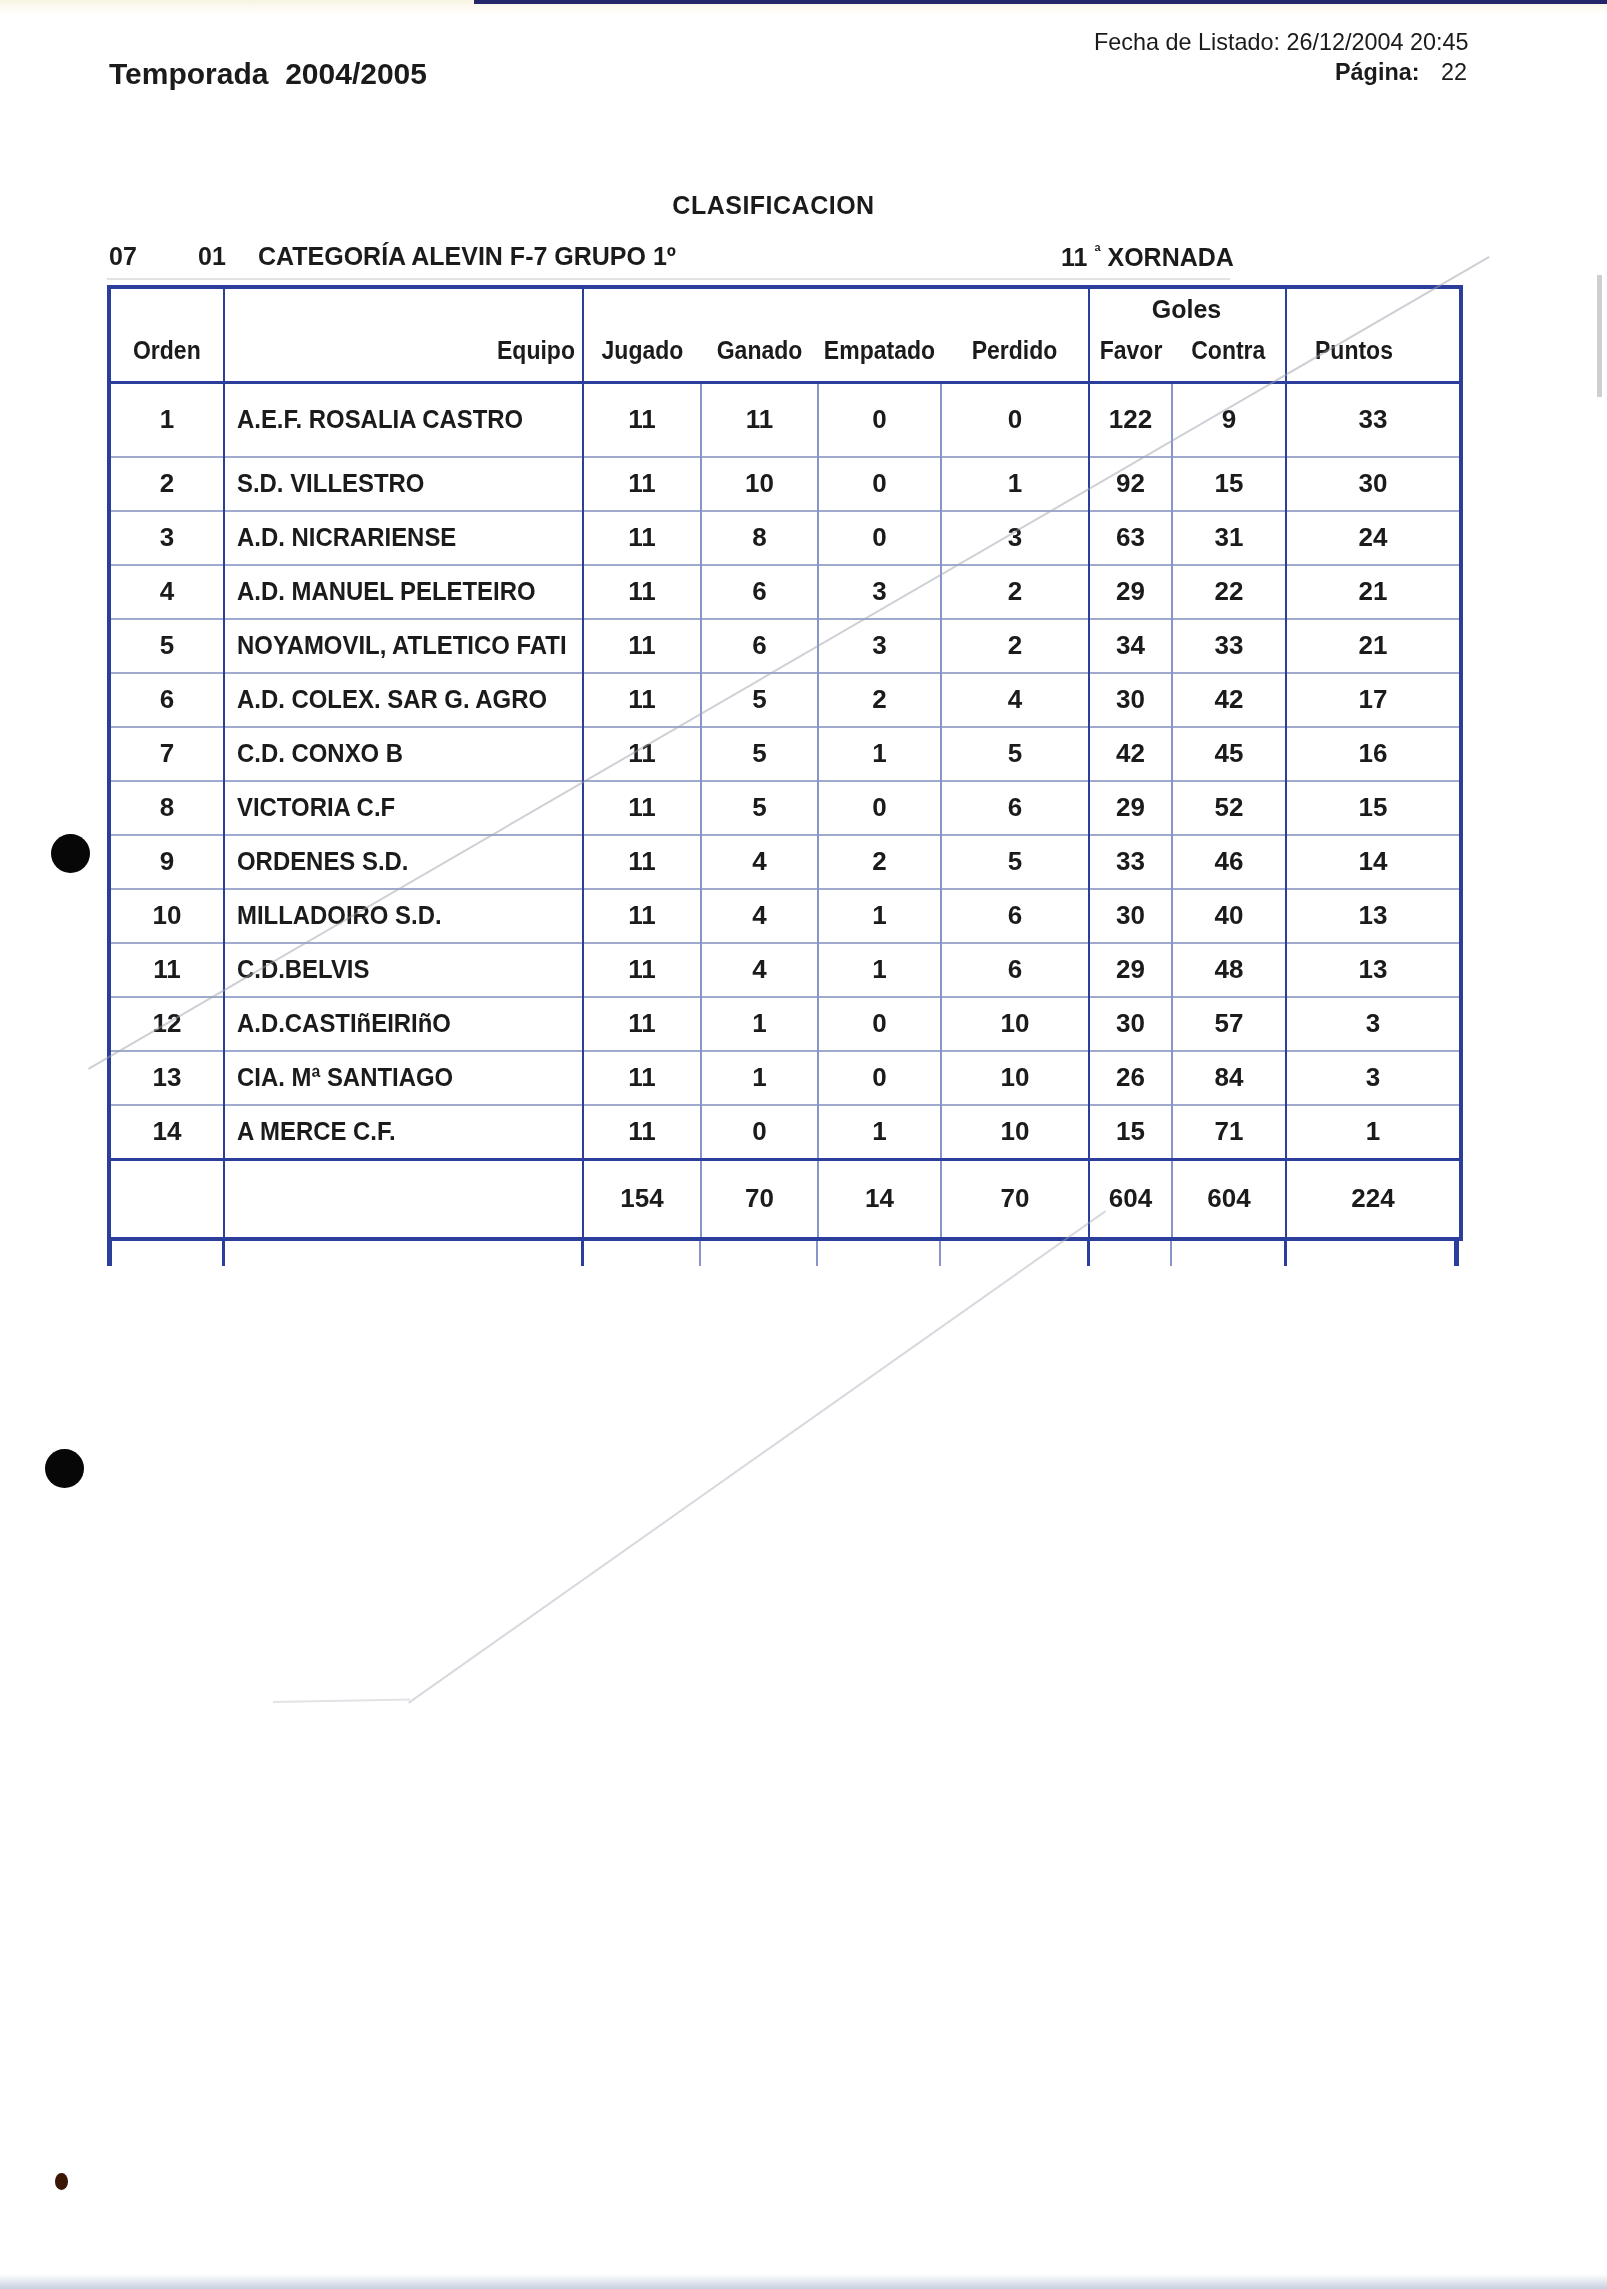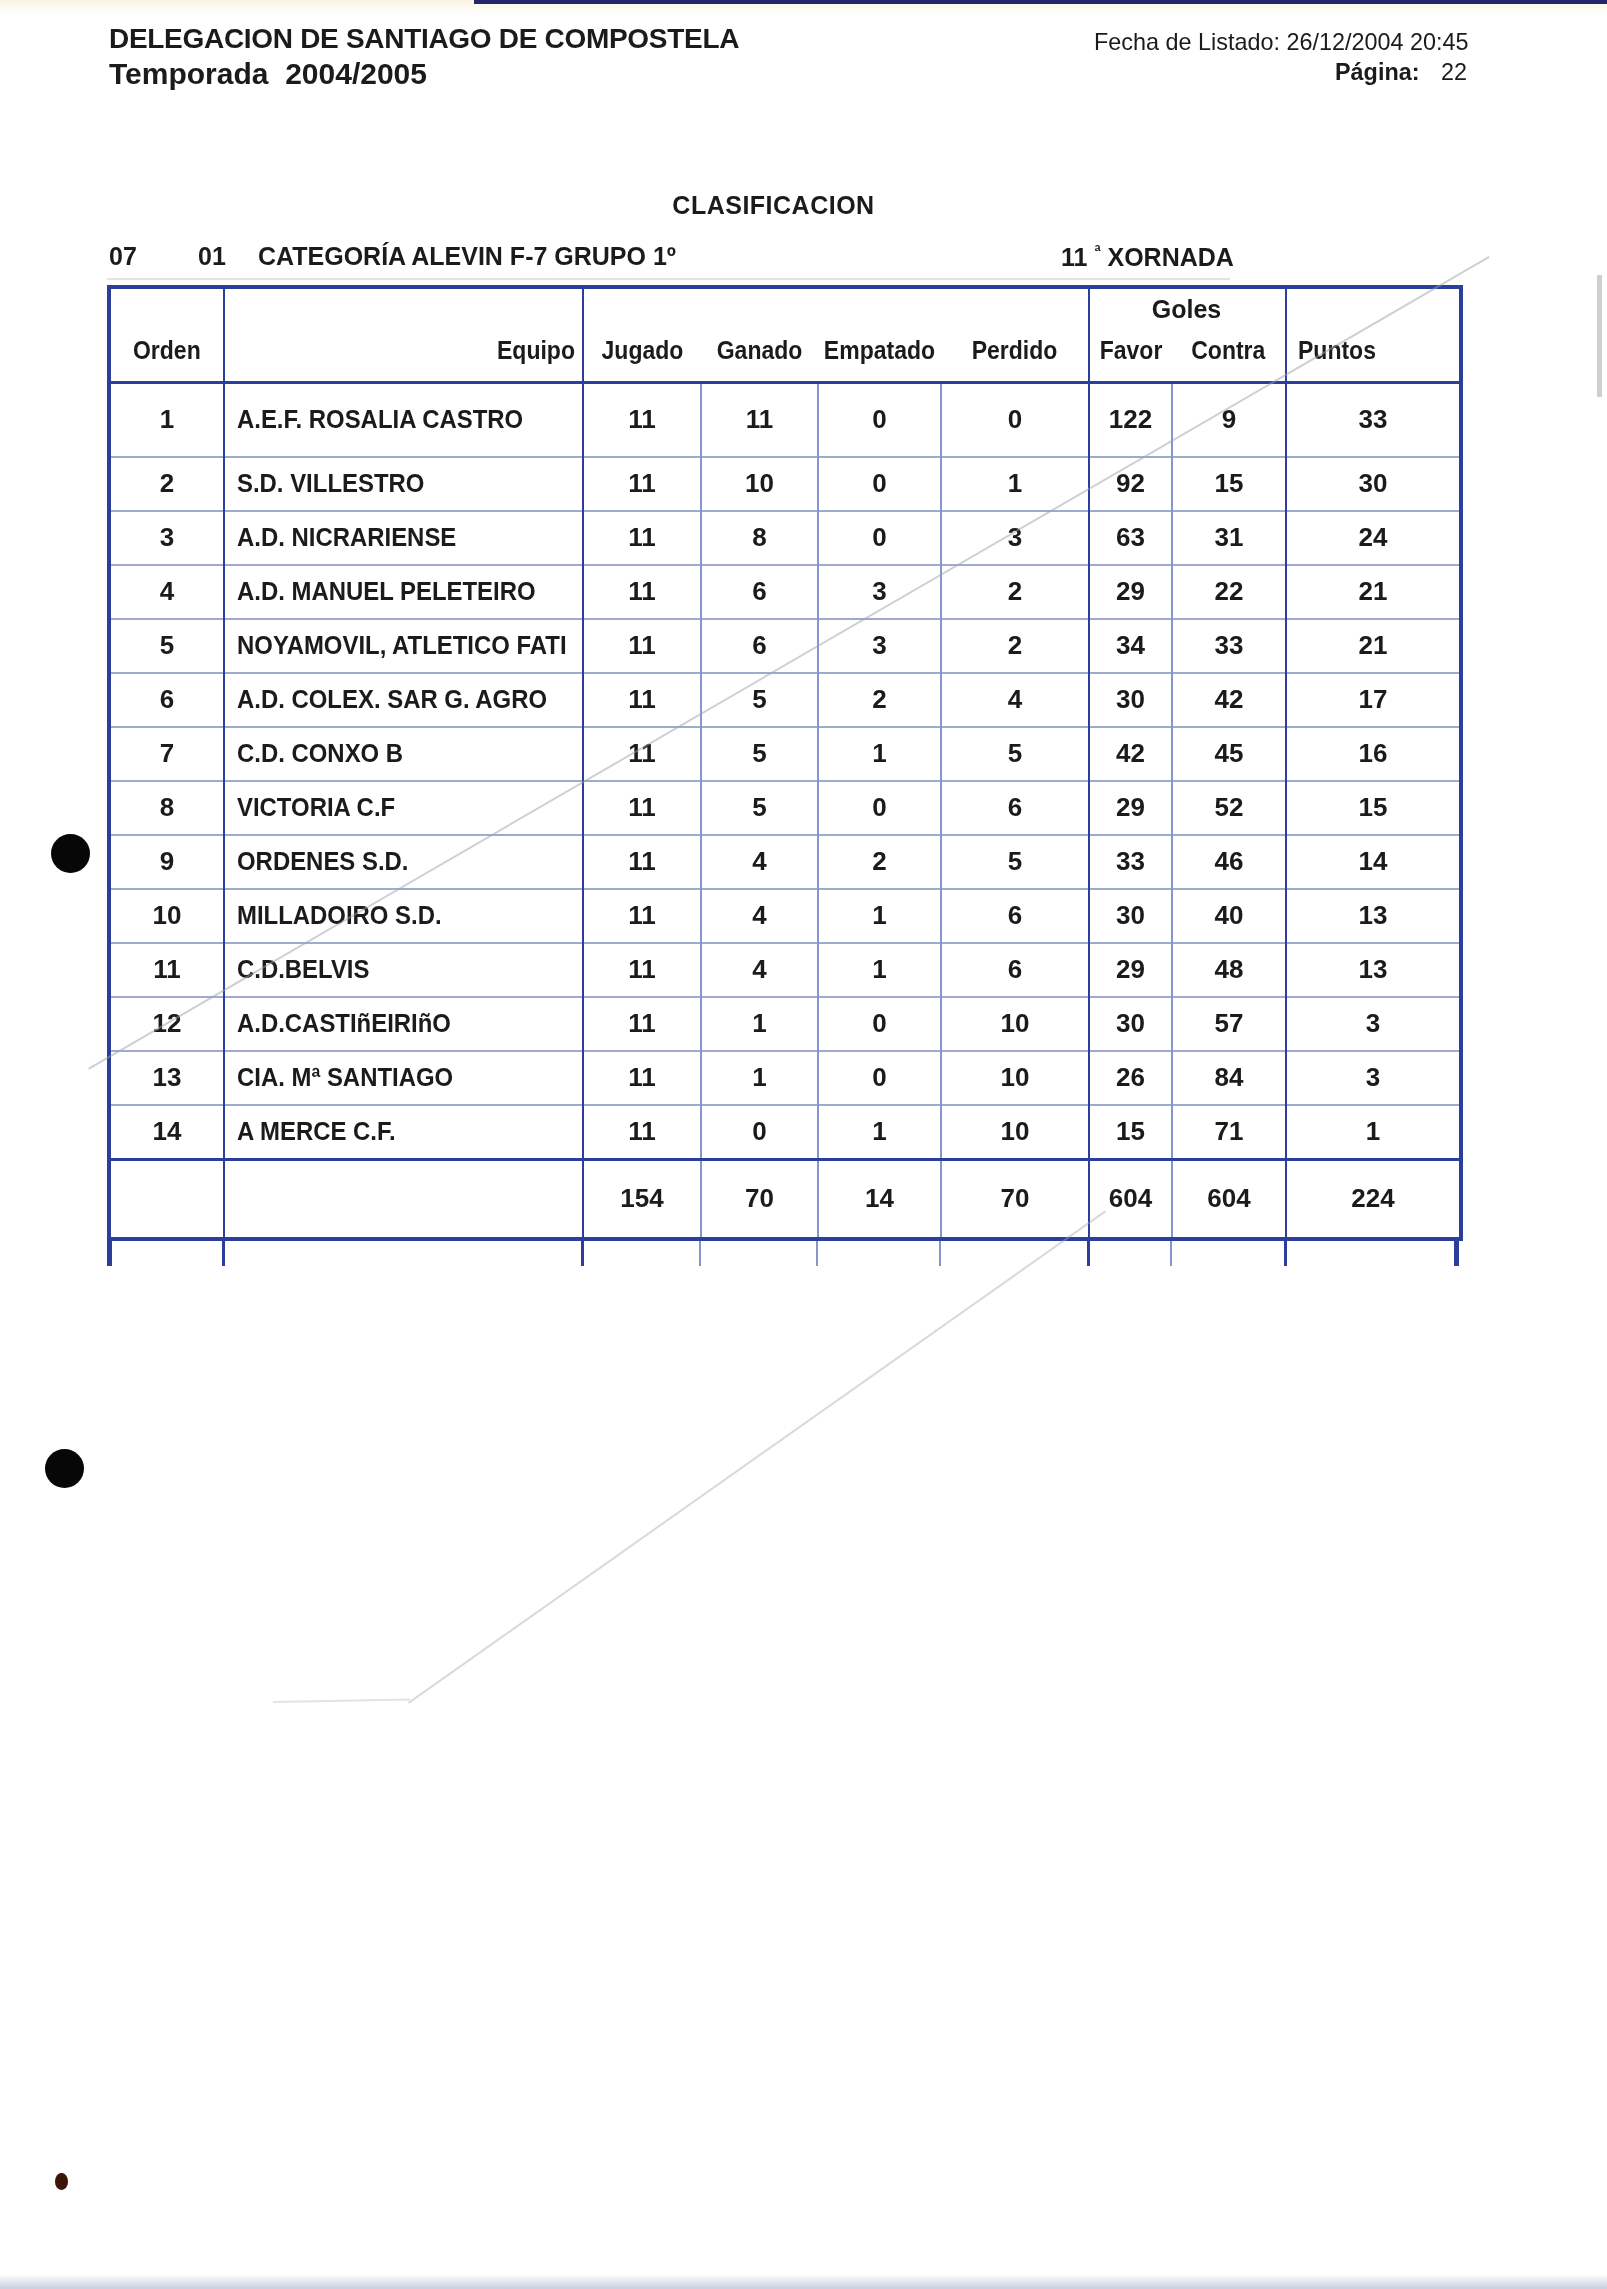--- a/index.html
+++ b/index.html
@@ -41,21 +41,21 @@
   .jornada .sup{vertical-align:super;font-size:16.6px;}
   .cat-underline{left:107px;top:278px;width:1123px;height:2px;background:rgba(190,190,190,0.45);}
   
   .tbl-wrap{position:absolute;left:107px;top:285px;width:1352px;z-index:2;}
   table.clasif{border-collapse:collapse;table-layout:fixed;width:1352px;
     border:4.9px solid #2c3e9b;background:transparent;}
   table.clasif th, table.clasif td{overflow:visible;white-space:nowrap;}
   thead th{height:76px;vertical-align:bottom;padding:0 0 15.6px 0;font-size:25px;font-weight:700;
     border-bottom:3.9px solid #2c3e9b;text-align:center;}
   thead th.h-equipo{text-align:right;padding-left:10px;}
-  thead th.h-puntos{text-align:left;padding-left:11px;}
+  thead th.h-puntos{text-align:left;padding-left:28px;}
   .bl-maj{border-left:2.9px solid #2c3e9b;}
   td.bl-min{border-left:2px solid #8795cd;}
   tbody td{height:50px;font-size:26px;font-weight:700;text-align:center;
     border-top:2px solid #a0aacd;vertical-align:middle;}
   tbody tr.first td{height:70px;}
   tbody td.c-equipo{text-align:left;padding-left:11.7px;}
   tfoot td{height:74px;font-size:26px;font-weight:700;text-align:center;
     border-top:3.9px solid #2c3e9b;vertical-align:middle;}
   .cond{display:inline-block;transform:scaleX(0.92);transform-origin:left center;}
   thead th .cond{transform-origin:center bottom;}
@@ -79,21 +79,20 @@
   <div class="abs top-edge-line"></div>
   <div class="abs right-edge-artifact"></div>
   <div class="abs crease crease1"></div>
   <div class="abs crease crease2"></div>
   <div class="abs crease crease2-tail"></div>
   <div class="abs hole hole1"></div>
   <div class="abs hole hole2"></div>
   <div class="abs spot"></div>
   <div class="abs bottom-edge-strip"></div>
 
-  <div class="abs org">DELEGACION DE SANTIAGO DE COMPOSTELA</div>
   <div class="abs temporada">
     <span>Temporada</span>&nbsp;&nbsp;<span>2004/2005</span>
   </div>
   <div class="abs fecha">
     <span>Fecha de Listado:</span>
     <span>26/12/2004 20:45</span>
   </div>
   <div class="abs pagina-label">Página:</div>
   <div class="abs pagina-value">22</div>
 

